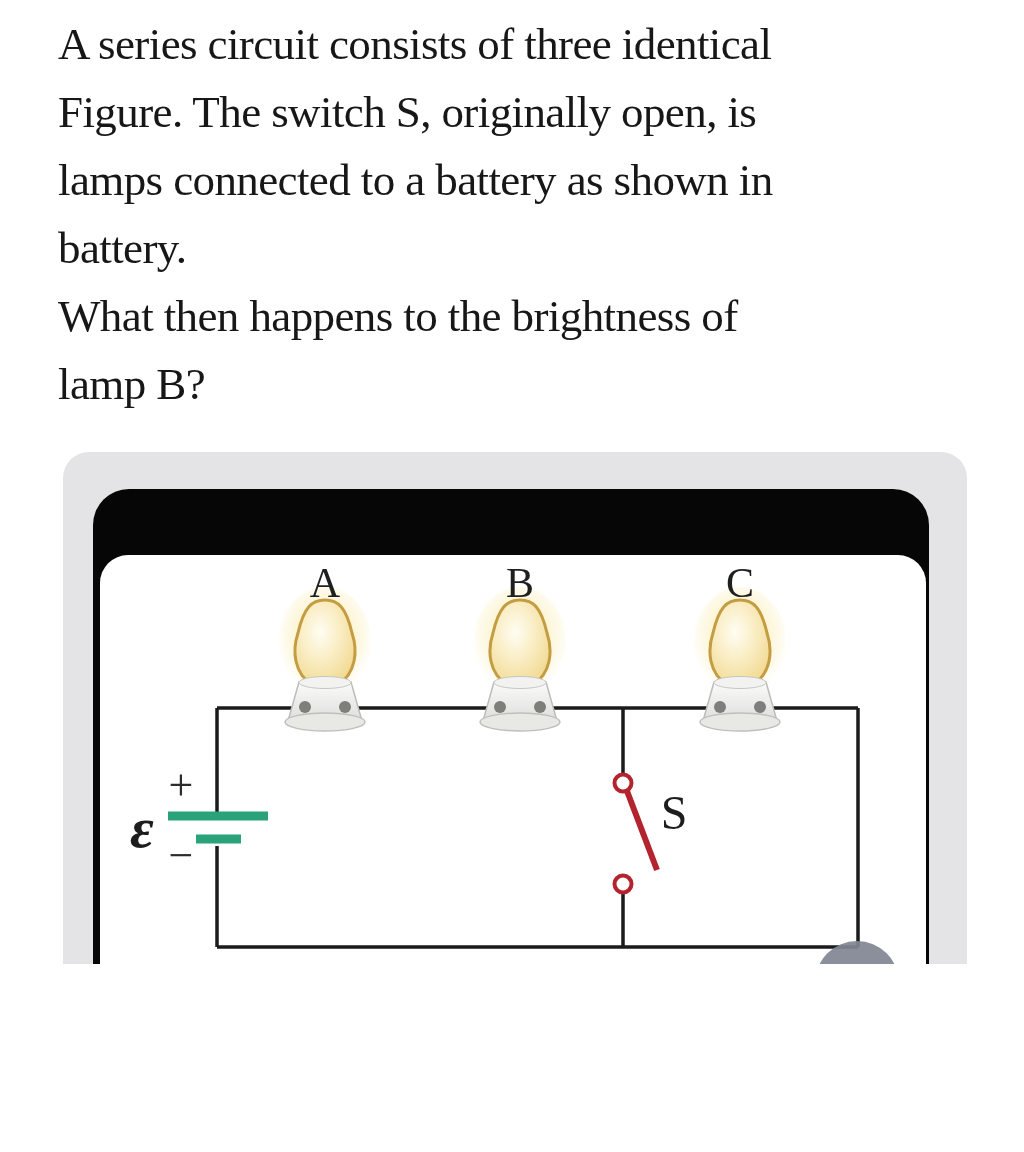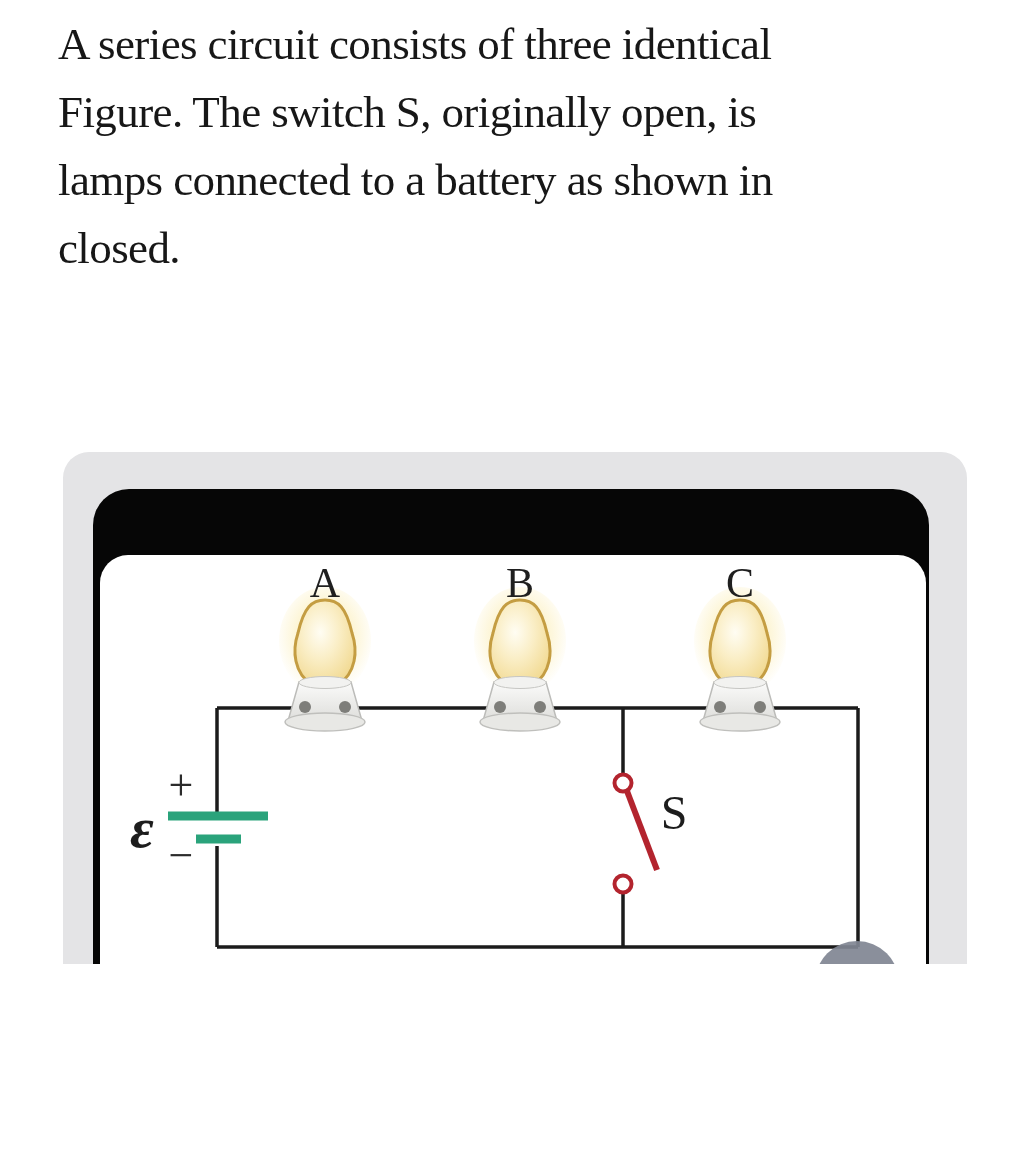--- a/index.html
+++ b/index.html
@@ -46,21 +46,23 @@
 </style>
 </head>
 <body>
 
 <div class="page">
 
   <div class="question">
     <div class="qline">A series circuit consists of three identical</div>
     <div class="qline">Figure. The switch S, originally open, is</div>
     <div class="qline">lamps connected to a battery as shown in</div>
-    <div class="qline">closed.</div>
+    <div class="qline">battery.</div>
+    <div class="qline">What then happens to the brightness of</div>
+    <div class="qline">lamp B?</div>
   </div>
 
   <div class="figure-card">
     <div class="player">
       <div class="slide">
 
         <svg width="826" height="440" viewBox="0 0 826 440">
           <defs>
             <radialGradient id="glowG" cx="50%" cy="45%" r="55%">
               <stop offset="0%" stop-color="#fcf0bd" stop-opacity="0.95"></stop>

